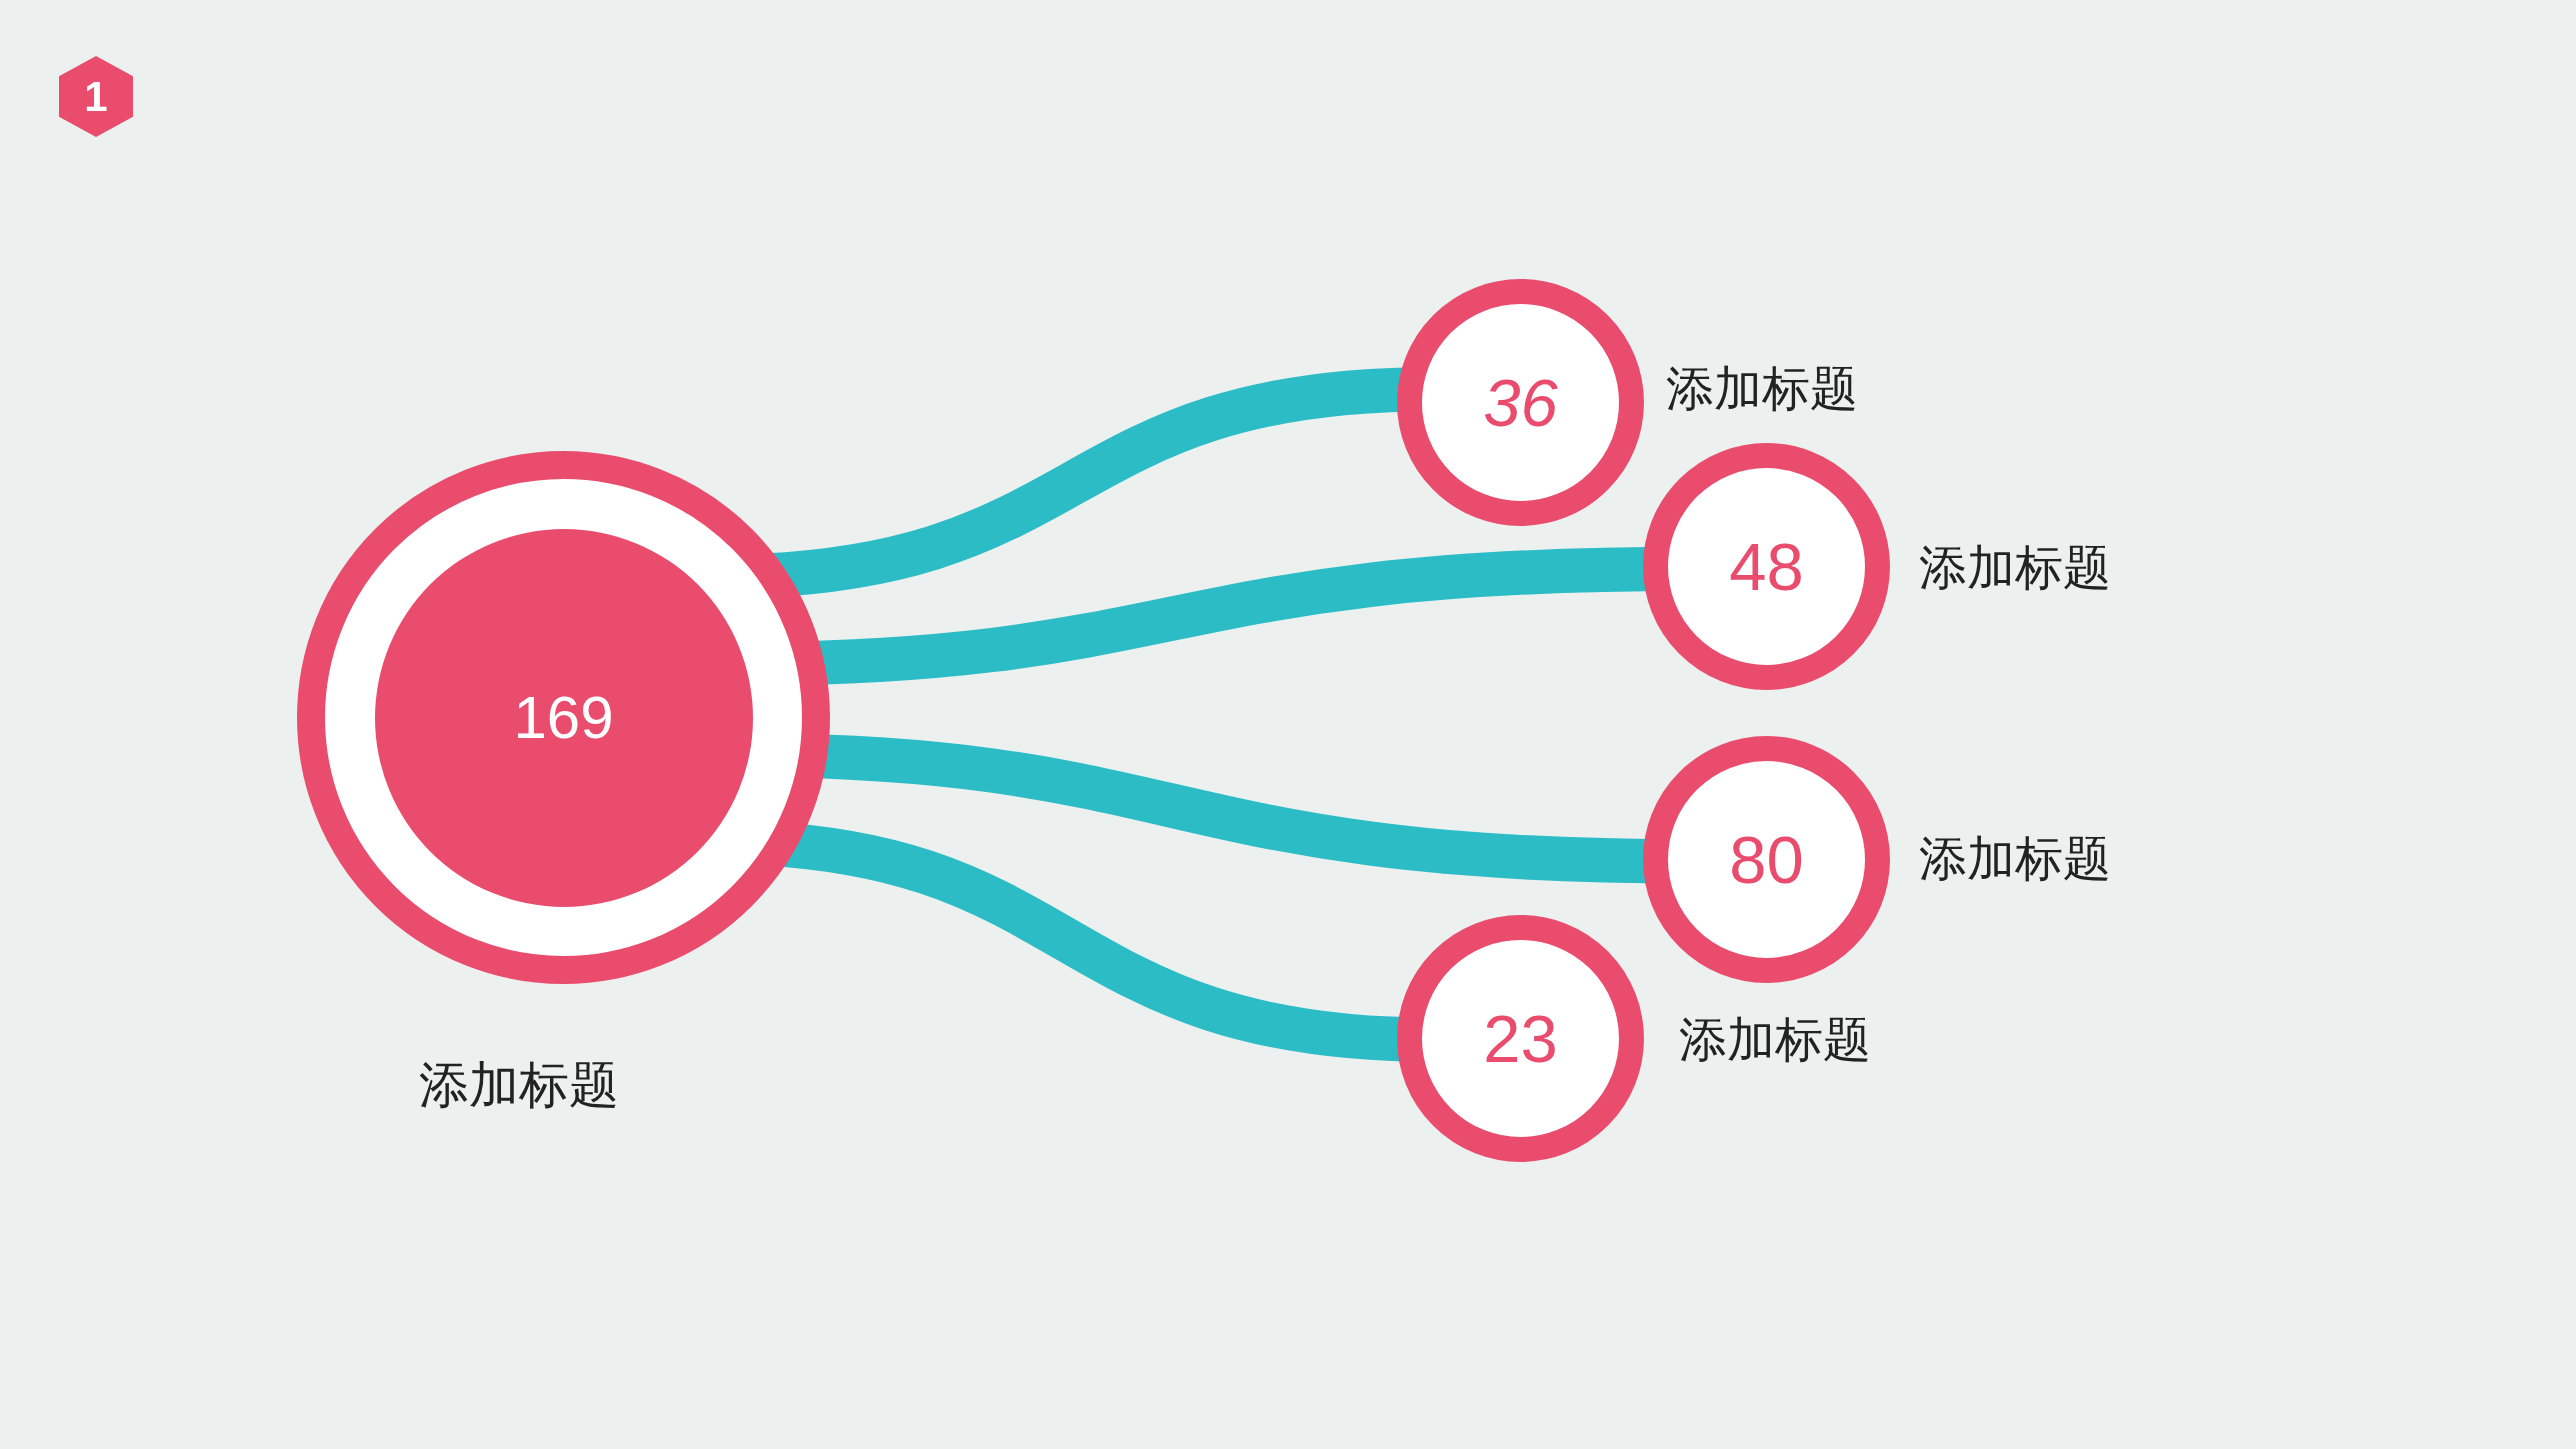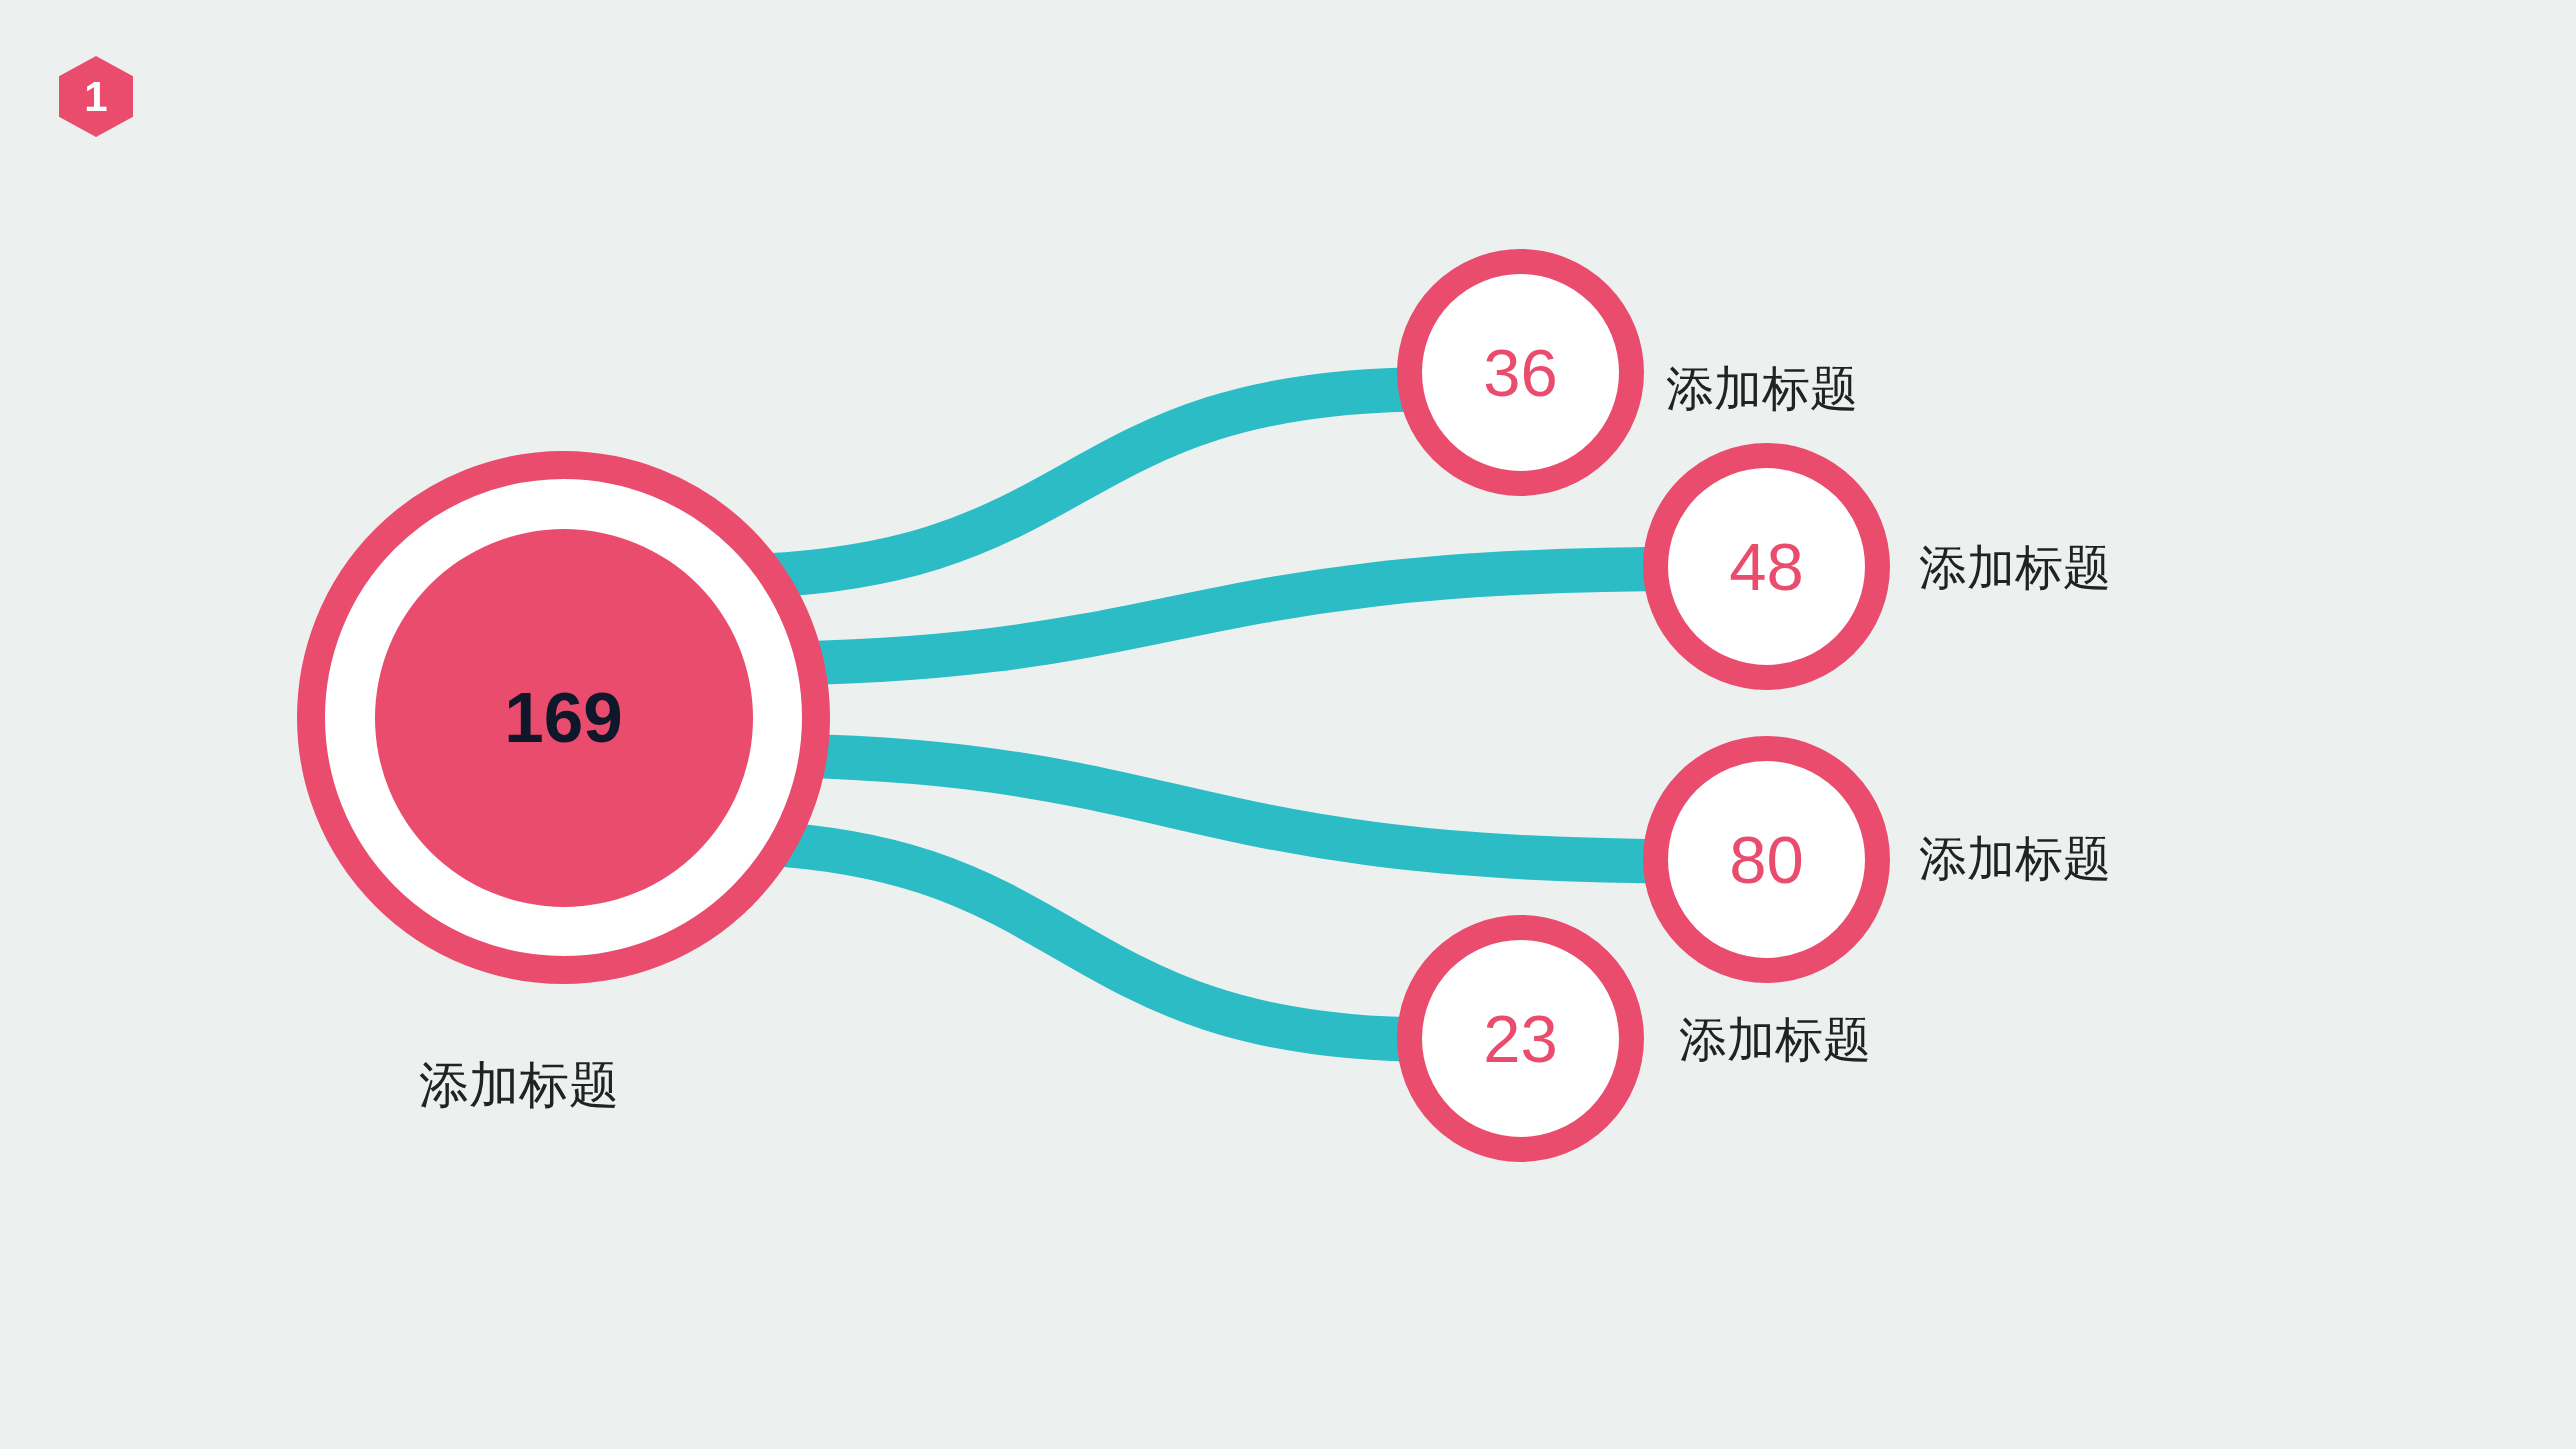--- a/index.html
+++ b/index.html
@@ -81,24 +81,23 @@
   }
   .center-inner {
     width: 378px; height: 378px;
     border-radius: 50%;
     background: var(--pink);
     display: flex;
     align-items: center;
     justify-content: center;
   }
   .center-inner span {
-    color: #0f172a;
-    font-size: 71px;
+    color: #ffffff;
+    font-size: 60px;
     line-height: 1;
-    font-weight: bold;
   }
   .center-label {
     position: absolute;
     left: 419px; top: 1085px;
     transform: translateY(-50%);
     font-family: "Liberation Serif", serif;
     font-size: 50px;
     color: var(--label-text);
     z-index: 3;
     white-space: nowrap;
@@ -124,21 +123,21 @@
   .node-label {
     position: absolute;
     transform: translateY(-50%);
     font-family: "Liberation Serif", serif;
     font-size: 48px;
     color: var(--label-text);
     z-index: 3;
     white-space: nowrap;
   }
 
-  .node-36 { left: 1397px; top: 249px; }
+  .node-36 { left: 1397px; top: 279px; font-style: italic; }
   .node-48 { left: 1643px; top: 443px; }
   .node-56 { left: 1643px; top: 736px; }
   .node-29 { left: 1397px; top: 915px; }
 
   .label-36 { left: 1666px; top: 389px; }
   .label-48 { left: 1919px; top: 568px; }
   .label-56 { left: 1919px; top: 859px; }
   .label-29 { left: 1679px; top: 1040px; }
 </style>
 </head>

